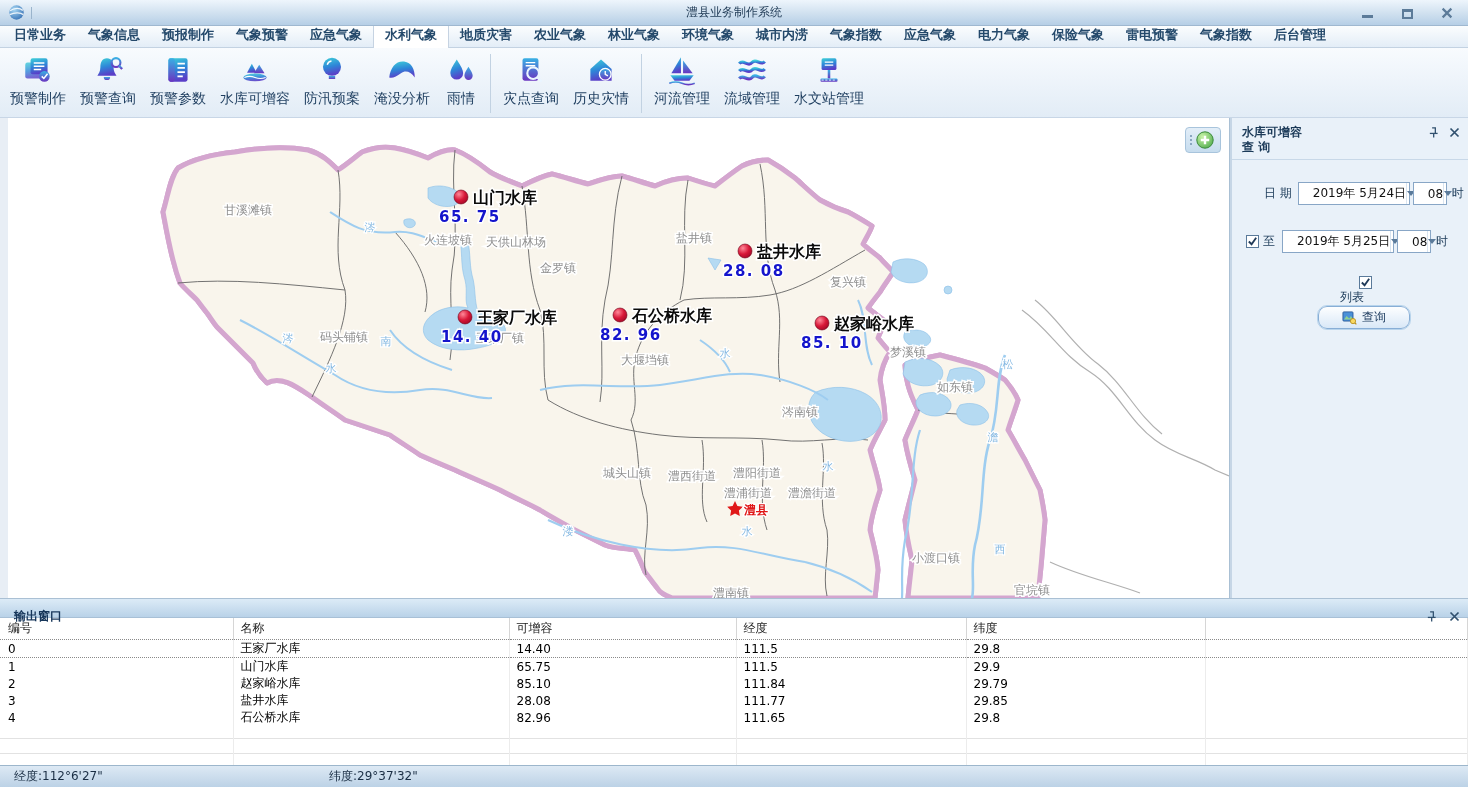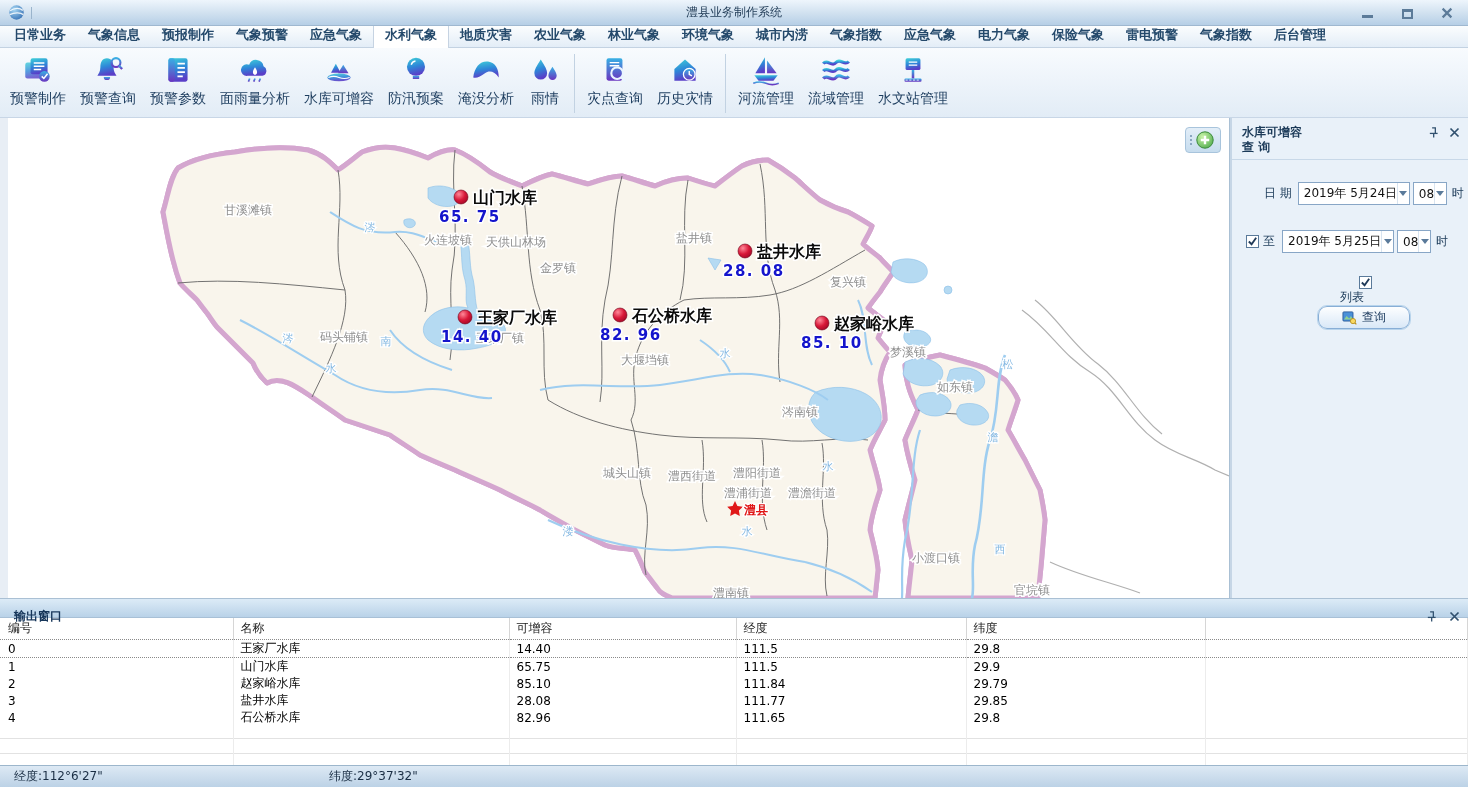--- a/index.html
+++ b/index.html
@@ -51,21 +51,21 @@
   .zoom-float .grip i { width:2px; height:2px; background:#8aa6c0; }
   .vsplit { width:3px; background:#c6d6e6; border-left:1px solid #aac0d4; }
   .panel { width:236px; background:#e9f1f9; position:relative; font-size:12px; color:#1b3a58; }
   .panel-head { padding:7px 8px 4px 10px; border-bottom:1px solid #c8d8e8; line-height:15px;
     font-weight:600; }
   .panel-tools { position:absolute; top:8px; right:8px; display:flex; gap:10px; align-items:center; }
   .prow { position:absolute; left:0; width:236px; display:flex; align-items:center; }
   .plabel { white-space:nowrap; }
   .combo { background:#fff; border:1px solid #88a6c6; height:23px; display:flex; align-items:center;
     font-size:12px; color:#111; cursor:default; }
-  .combo .ctext { flex:1; padding-left:5px; white-space:nowrap; }
+  .combo .ctext { flex:1; padding-left:14px; white-space:nowrap; }
   .combo .carrow { width:16px; height:100%; display:flex; align-items:center; justify-content:center;
     border-left:1px solid #d8e4f0; }
   .carrow::after { content:""; width:0; height:0; border:4px solid transparent; border-top:5px solid #5a7a9a; margin-top:4px; }
   .cb { width:13px; height:13px; background:#fff; border:1px solid #5a7a9a; display:inline-flex;
     align-items:center; justify-content:center; cursor:pointer; }
   .qbtn { width:92px; height:23px; background:linear-gradient(#fdfeff,#d9e8f7);
     border:1px solid #88aed6; outline:1px solid #b8d4ec; border-radius:2px;
     display:flex; align-items:center; justify-content:center; gap:5px; font-size:12px; color:#17365a; cursor:pointer; }
 
   
@@ -194,28 +194,20 @@
   <div class="tool-btn">
     <svg class="tbi" viewBox="0 0 32 32">
       <rect x="7" y="5" width="18" height="22" rx="2" fill="url(#gi)"></rect>
       <rect x="7" y="5" width="6" height="22" rx="2" fill="url(#gi2)"></rect>
       <path d="M15.5,10 h7 M15.5,14 h7 M15.5,18 h7 M15.5,22 h5" stroke="#fff" stroke-width="1.5" fill="none"></path>
     </svg>
     <span class="tlabel">预警参数</span>
   </div>
   <div class="tool-btn">
     <svg class="tbi" viewBox="0 0 32 32">
-      <path d="M9,21.5 a5.5,5.5 0 1 1 1.5,-10.5 a7,7 0 0 1 13.5,1.5 a4.8,4.8 0 0 1 -1,9 Z" fill="url(#gi)"></path>
-      <path d="M16,13.5 c-2.6,3.6 -2.6,6.2 0,7.2 c2.6,-1 2.6,-3.6 0,-7.2 Z" fill="#fff"></path>
-      <path d="M11,24 l-1.2,3 M16,24 l-1.2,3 M21,24 l-1.2,3" stroke="url(#gi2)" stroke-width="1.6"></path>
-    </svg>
-    <span class="tlabel">面雨量分析</span>
-  </div>
-  <div class="tool-btn">
-    <svg class="tbi" viewBox="0 0 32 32">
       <path d="M8.5,18.5 L13,10 L17.5,18.5 Z" fill="url(#gi)"></path>
       <path d="M15,19 L20,11 L25,19 Z" fill="url(#gi2)"></path>
       <ellipse cx="16" cy="23" rx="11" ry="3.6" fill="url(#gi)" opacity="0.9"></ellipse>
       <path d="M6,23 q5,-2 10,0 t10,0" stroke="#fff" stroke-width="1" fill="none"></path>
     </svg>
     <span class="tlabel">水库可增容</span>
   </div>
   <div class="tool-btn">
     <svg class="tbi" viewBox="0 0 32 32">
       <circle cx="16" cy="13" r="8.5" fill="url(#gi)"></circle>

